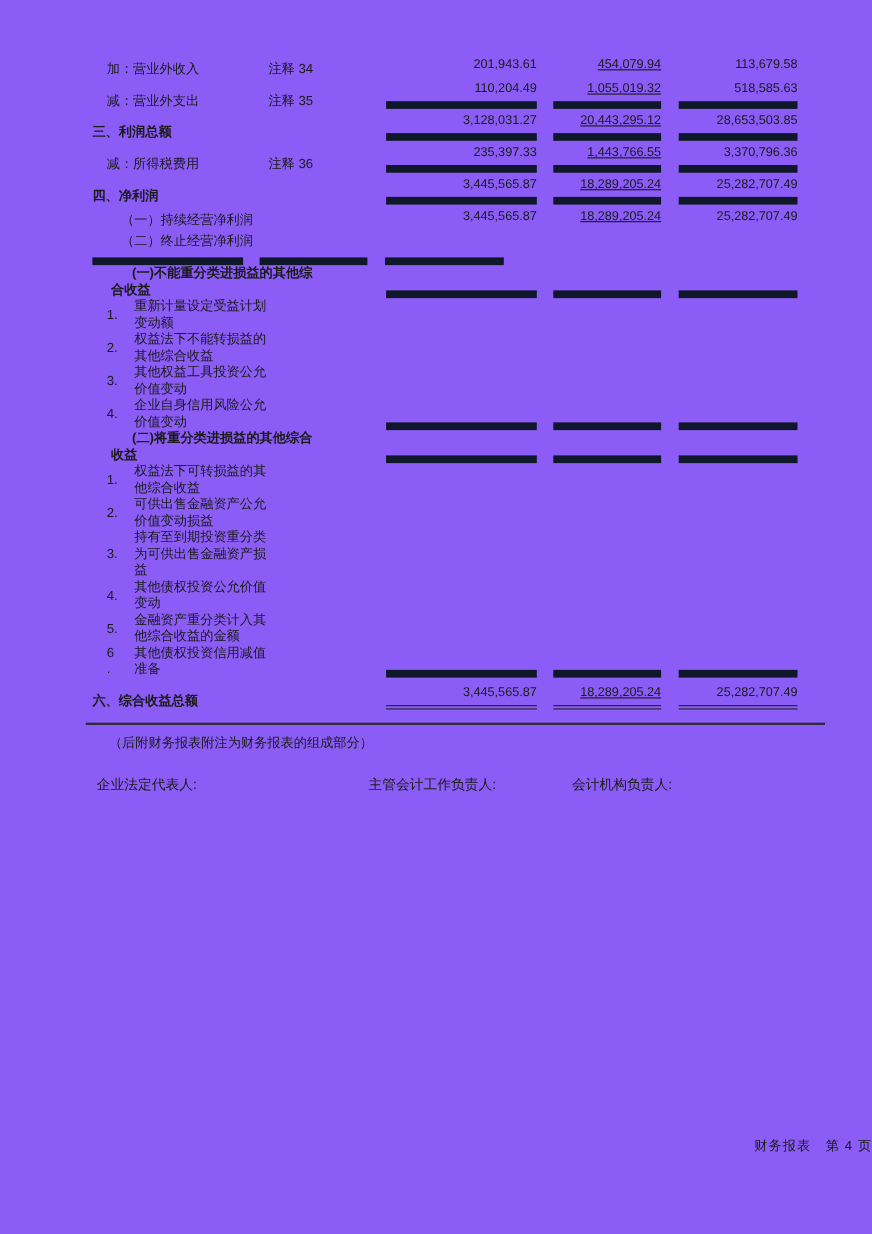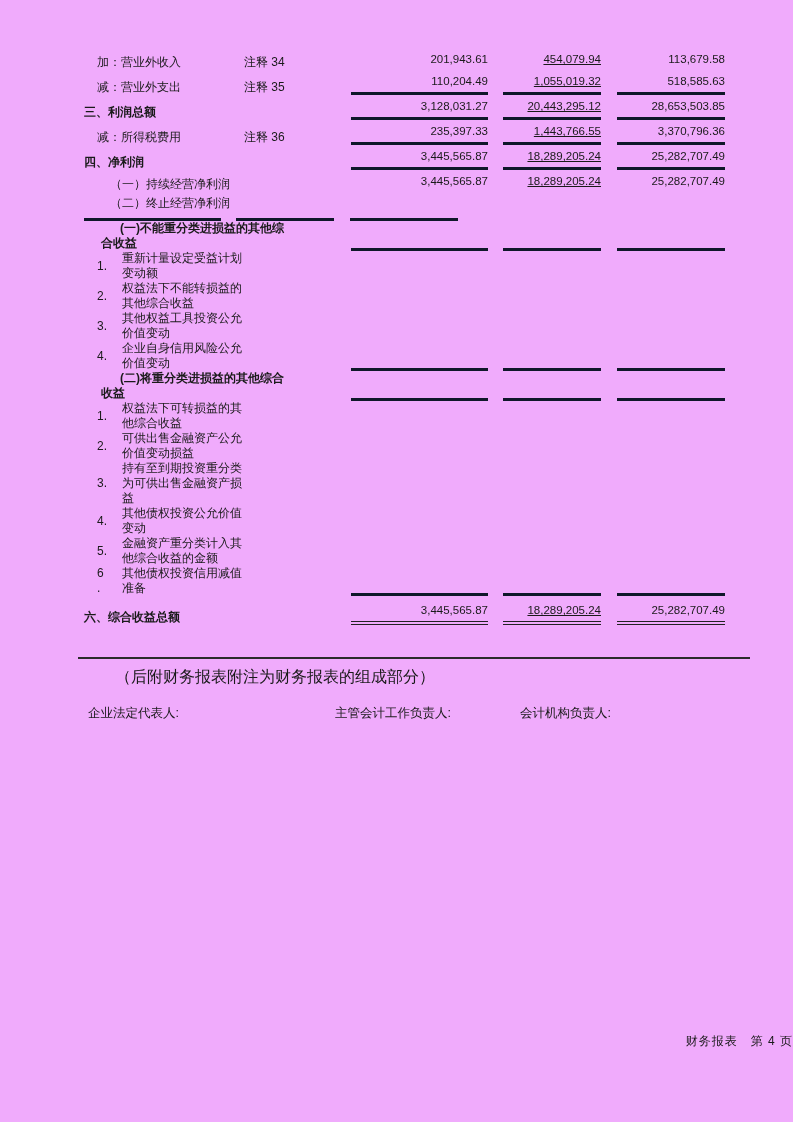--- a/index.html
+++ b/index.html
@@ -3,47 +3,47 @@
 <meta charset="utf-8">
 <style>
   html,body{margin:0;padding:0;}
   body{
     width:793px;height:1122px;
     background:#ffffff;
     font-family:"Liberation Sans", sans-serif;
     color:#1a1a1a;
     -webkit-font-smoothing:antialiased;
   }
-  .page{position:relative;width:793px;height:1122px;overflow:hidden;background:#f0abfc;}
+  .page{position:relative;width:793px;height:1122px;overflow:hidden;background:#8b5cf6;}
 
   
   .tbl{position:absolute;left:84px;top:48px;width:641px;font-size:12px;line-height:15px;}
   .row{display:flex;align-items:flex-end;}
   .row.single{padding-top:4px;}
   .row.gap-top{margin-top:3px;}
   .cell{box-sizing:border-box;}
   .lab{width:160px;}
   .note{width:107px;font-size:12px;padding-bottom:0;}
   .merged{width:267px;}
   .v{width:137px;text-align:right;font-size:11.5px;padding-bottom:3px;white-space:nowrap;}
   .v.v2{width:98px;margin-left:15px;text-decoration:underline;}
   .v.v3{width:108px;margin-left:16px;}
-  .b-b .v{border-bottom:3px solid #0f172a;}
+  .b-b .v{border-bottom:7px solid #0f172a;}
   .b-d .v{border-bottom:4px double #222;}
   .row.section .lbl,.row.subhead .lbl{font-weight:bold;}
   .row.item .lab{padding-left:13px;}
   .row.sub .merged{padding-left:26px;}
   .subhead-lbl{max-width:190px;padding-left:17px;text-indent:19px;}
   .numlab{display:flex;align-items:center;padding-left:13px;}
   .num{width:25px;flex:none;white-space:pre-line;}
   .txt{flex:1;}
 
   
   .rule{position:absolute;left:78px;top:657px;width:672px;height:2px;background:#2b2b2b;}
-  .annotation{position:absolute;left:115px;top:667px;font-size:16px;}
+  .annotation{position:absolute;left:99px;top:667px;font-size:12px;}
   .signatures{position:absolute;left:0;top:705px;width:793px;font-size:12.5px;}
   .sig{position:absolute;white-space:nowrap;}
   .sig-1{left:88px;}
   .sig-2{left:335px;}
   .sig-3{left:520px;}
   .page-footer{position:absolute;left:0;top:1033px;width:793px;text-align:right;font-size:12px;letter-spacing:1px;}
 </style>
 </head>
 <body>
 

